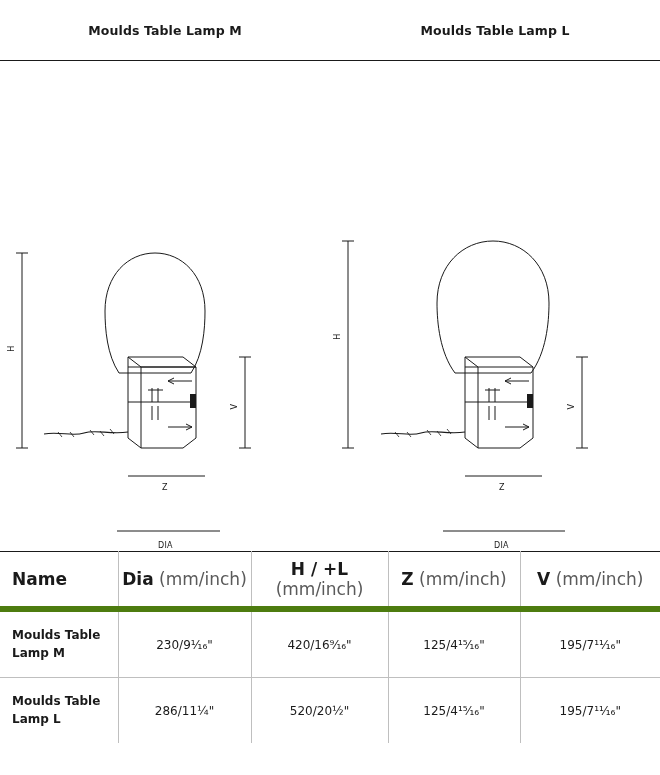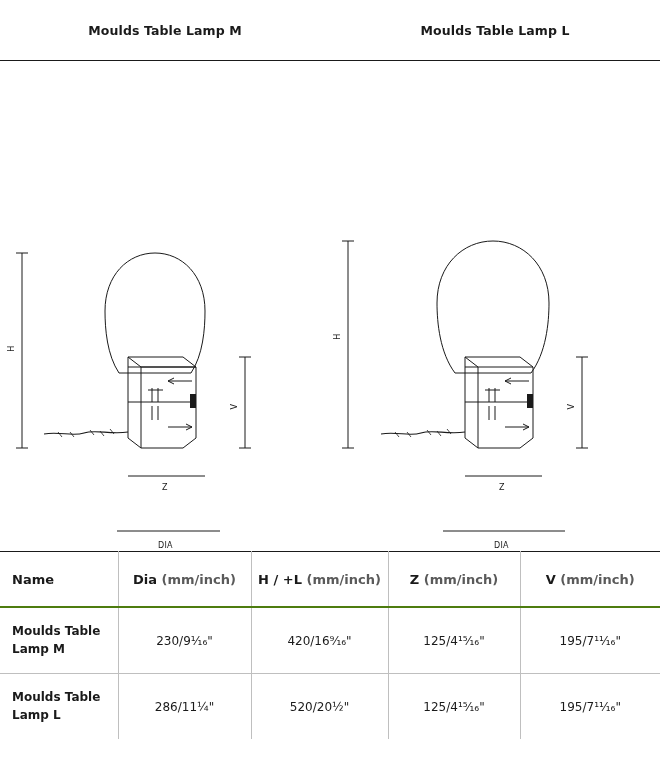--- a/index.html
+++ b/index.html
@@ -61,36 +61,36 @@
     width: 660px;
     table-layout: fixed;
   }
   .spec-table th, .spec-table td {
     border: 1px solid #bfbfbf;
     padding: 0;
     vertical-align: middle;
   }
   .spec-table thead th {
     border-top: 1px solid #1a1a1a;
-    border-bottom: 2px solid #4d7c0f;
+    border-bottom: 6px solid #4d7c0f;
     height: 54px;
-    font-size: 13px;
+    font-size: 17px;
     font-weight: bold;
     text-align: center;
   }
   .spec-table thead th.first {
     text-align: left;
     padding-left: 12px;
     border-left: none;
   }
   .spec-table thead th.last {
     border-right: none;
   }
   .spec-table thead th .unit {
-    font-weight: bold;
+    font-weight: normal;
     color: #5a5a5a;
   }
   .spec-table tbody td {
     height: 65px;
     font-size: 12px;
     text-align: center;
   }
   .spec-table tbody td.name {
     text-align: left;
     padding-left: 12px;

